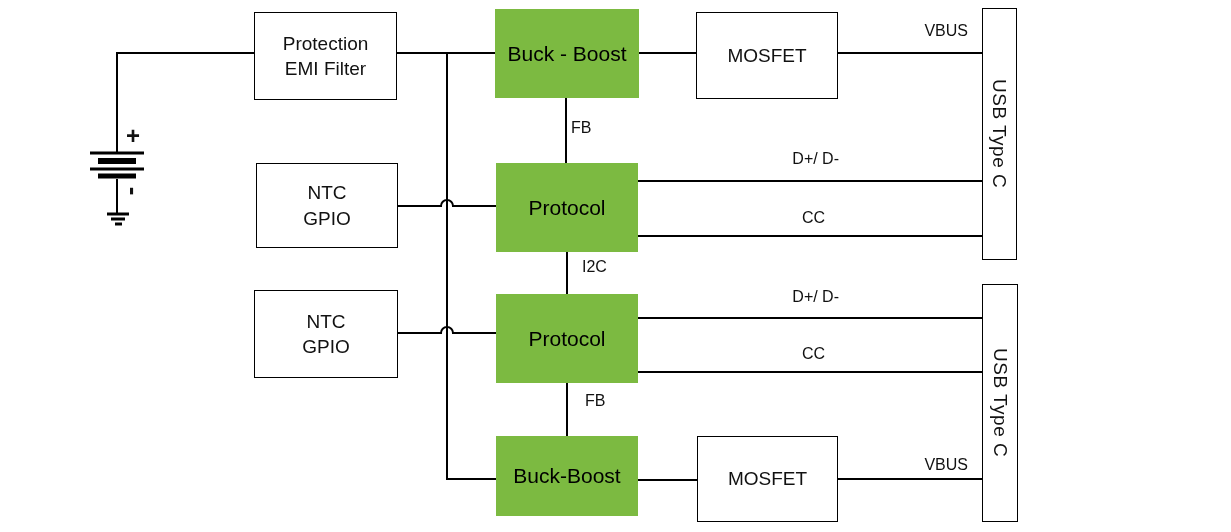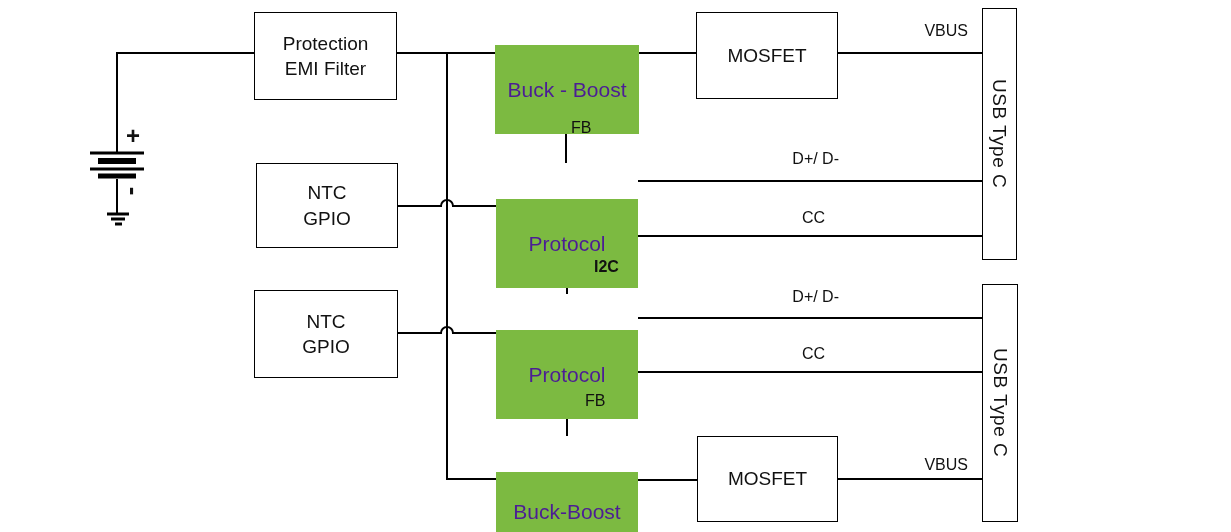--- a/index.html
+++ b/index.html
@@ -22,23 +22,22 @@
     text-align: center;
     background: #ffffff;
     border: 1.7px solid #000000;
     font-size: 19px;
     line-height: 1.32;
     box-sizing: border-box;
   }
   .green {
     background: var(--green, #7CBA41);
     border: none;
-    color: #4c1d95;
+    color: #000000;
     font-size: 21px;
-    margin-top: 36px;
   }
   .usbc { padding: 0; }
   .usbc span {
     writing-mode: vertical-rl;
     font-size: 19px;
     letter-spacing: 0.5px;
     white-space: nowrap;
   }
   .wl { position: absolute; font-size: 16px; text-align: right; white-space: nowrap; }
   .battery-sign { position: absolute; font-weight: 600; font-size: 24px; line-height: 1; }
@@ -54,21 +53,21 @@
   #b-protocol-bot { left: 496px; top: 294px; width: 142px; height: 89px; }
   #b-buck-bot     { left: 496px; top: 436px; width: 142px; height: 80px; }
   #b-mosfet-bot   { left: 697px; top: 436px; width: 141px; height: 86px; }
   #b-usbc-bot     { left: 982px; top: 284px; width: 36px;  height: 238px; }
 
   
   #wl-vbus-top  { left: 858px; top: 22px;  width: 110px; }
   #wl-fb-top    { left: 571px; top: 119px; }
   #wl-dpdm-top  { left: 717px; top: 150px; width: 122px; }
   #wl-cc-top    { left: 713px; top: 209px; width: 112px; }
-  #wl-i2c       { left: 594px; top: 258px; font-weight: bold; }
+  #wl-i2c       { left: 582px; top: 258px; }
   #wl-dpdm-bot  { left: 717px; top: 288px; width: 122px; }
   #wl-cc-bot    { left: 713px; top: 345px; width: 112px; }
   #wl-fb-bot    { left: 585px; top: 392px; }
   #wl-vbus-bot  { left: 858px; top: 456px; width: 110px; }
 
   #battery-plus  { left: 126px; top: 124px; }
   #battery-minus { left: 130px; top: 178px; transform: rotate(90deg); font-size: 26px; }
 </style>
 </head>
 <body>

